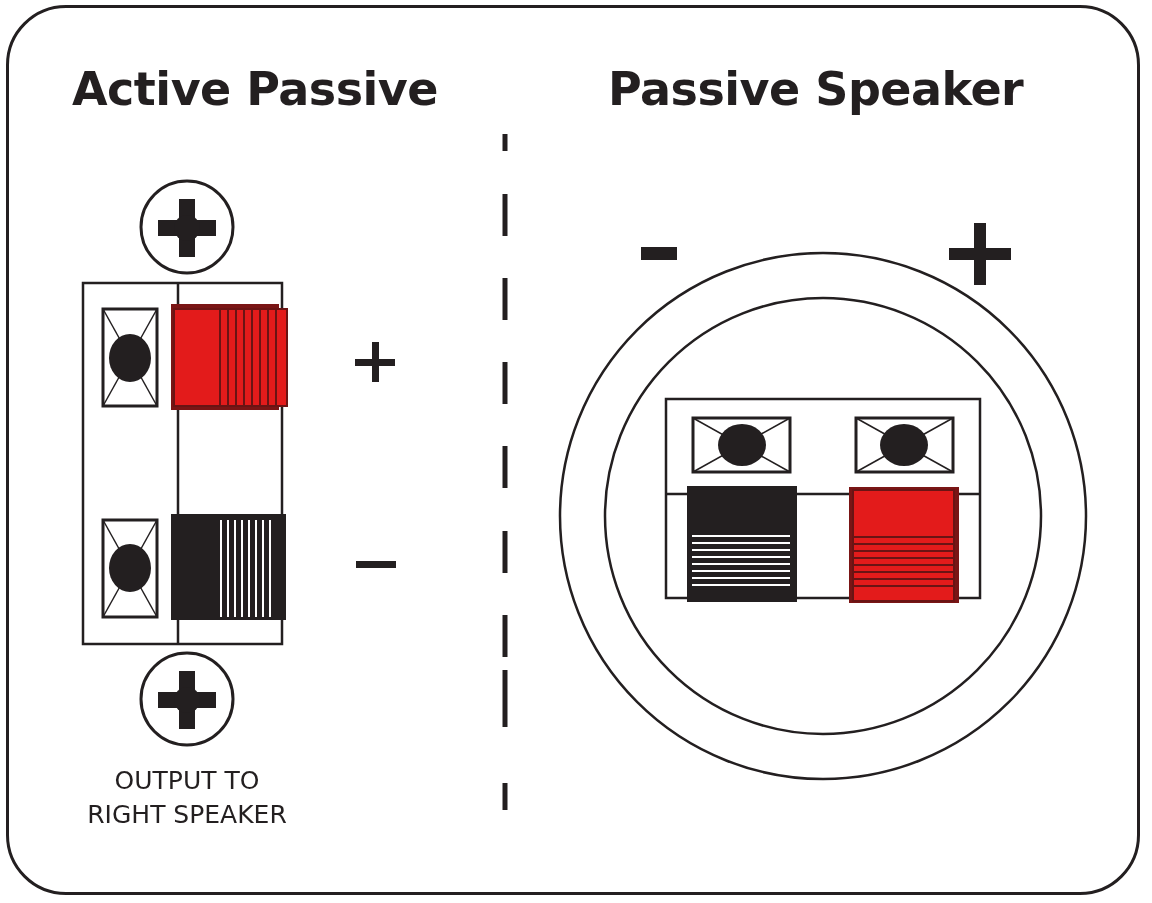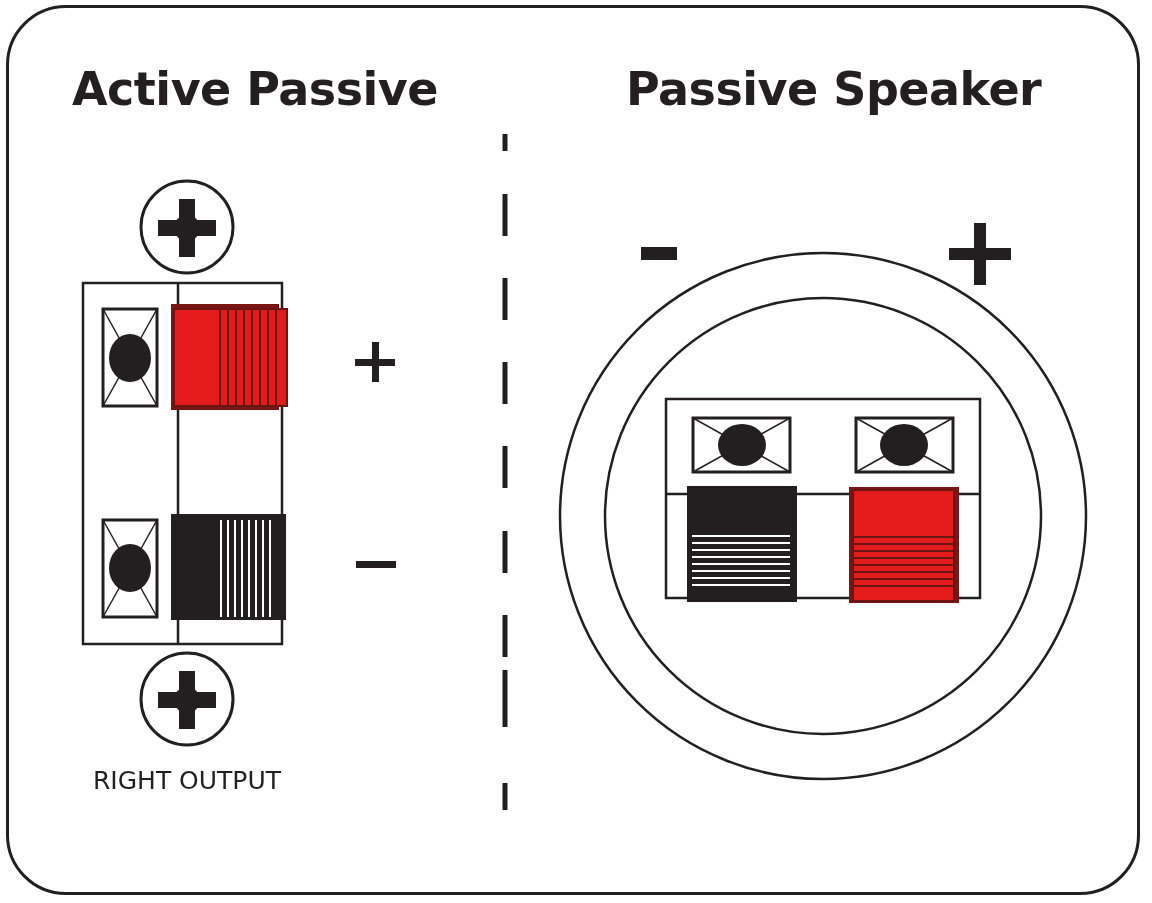--- a/index.html
+++ b/index.html
@@ -8,21 +8,21 @@
   .title { position: absolute; font-family: "DejaVu Sans", sans-serif; font-weight: bold; font-size: 46px; color: #231f20; letter-spacing: -0.5px; white-space: nowrap; }
   .caption { position: absolute; font-family: "DejaVu Sans", sans-serif; font-size: 25px; color: #231f20; text-align: center; line-height: 34px; white-space: nowrap; }
   svg.art { position: absolute; left: 0; top: 0; }
 </style>
 </head>
 <body>
 
 <div class="frame"></div>
 
 <div class="title" style="left:72px; top:62px;">Active Passive</div>
-<div class="title" style="left:626px; top:62px;">Passive Speaker</div>
+<div class="title" style="left:608px; top:62px;">Passive Speaker</div>
 
 <svg class="art" width="1152" height="903" viewBox="0 0 1152 903">
 
   <g stroke="#231f20" stroke-width="5">
     <line x1="505" y1="134" x2="505" y2="151"></line>
     <line x1="505" y1="194" x2="505" y2="236"></line>
     <line x1="505" y1="278" x2="505" y2="320"></line>
     <line x1="505" y1="362" x2="505" y2="404"></line>
     <line x1="505" y1="446" x2="505" y2="488"></line>
     <line x1="505" y1="531" x2="505" y2="573"></line>
@@ -144,14 +144,15 @@
         <line x1="853" y1="565" x2="954" y2="565"></line>
         <line x1="853" y1="572" x2="954" y2="572"></line>
         <line x1="853" y1="579" x2="954" y2="579"></line>
         <line x1="853" y1="586" x2="954" y2="586"></line>
       </g>
     </g>
   </g>
 </svg>
 
 <div class="caption" style="left:72px; top:764px; width:230px;">
-  <div>RIGHT OUTPUT</div>
+  <div>OUTPUT TO</div>
+  <div>RIGHT SPEAKER</div>
 </div>
 
 </body></html>

